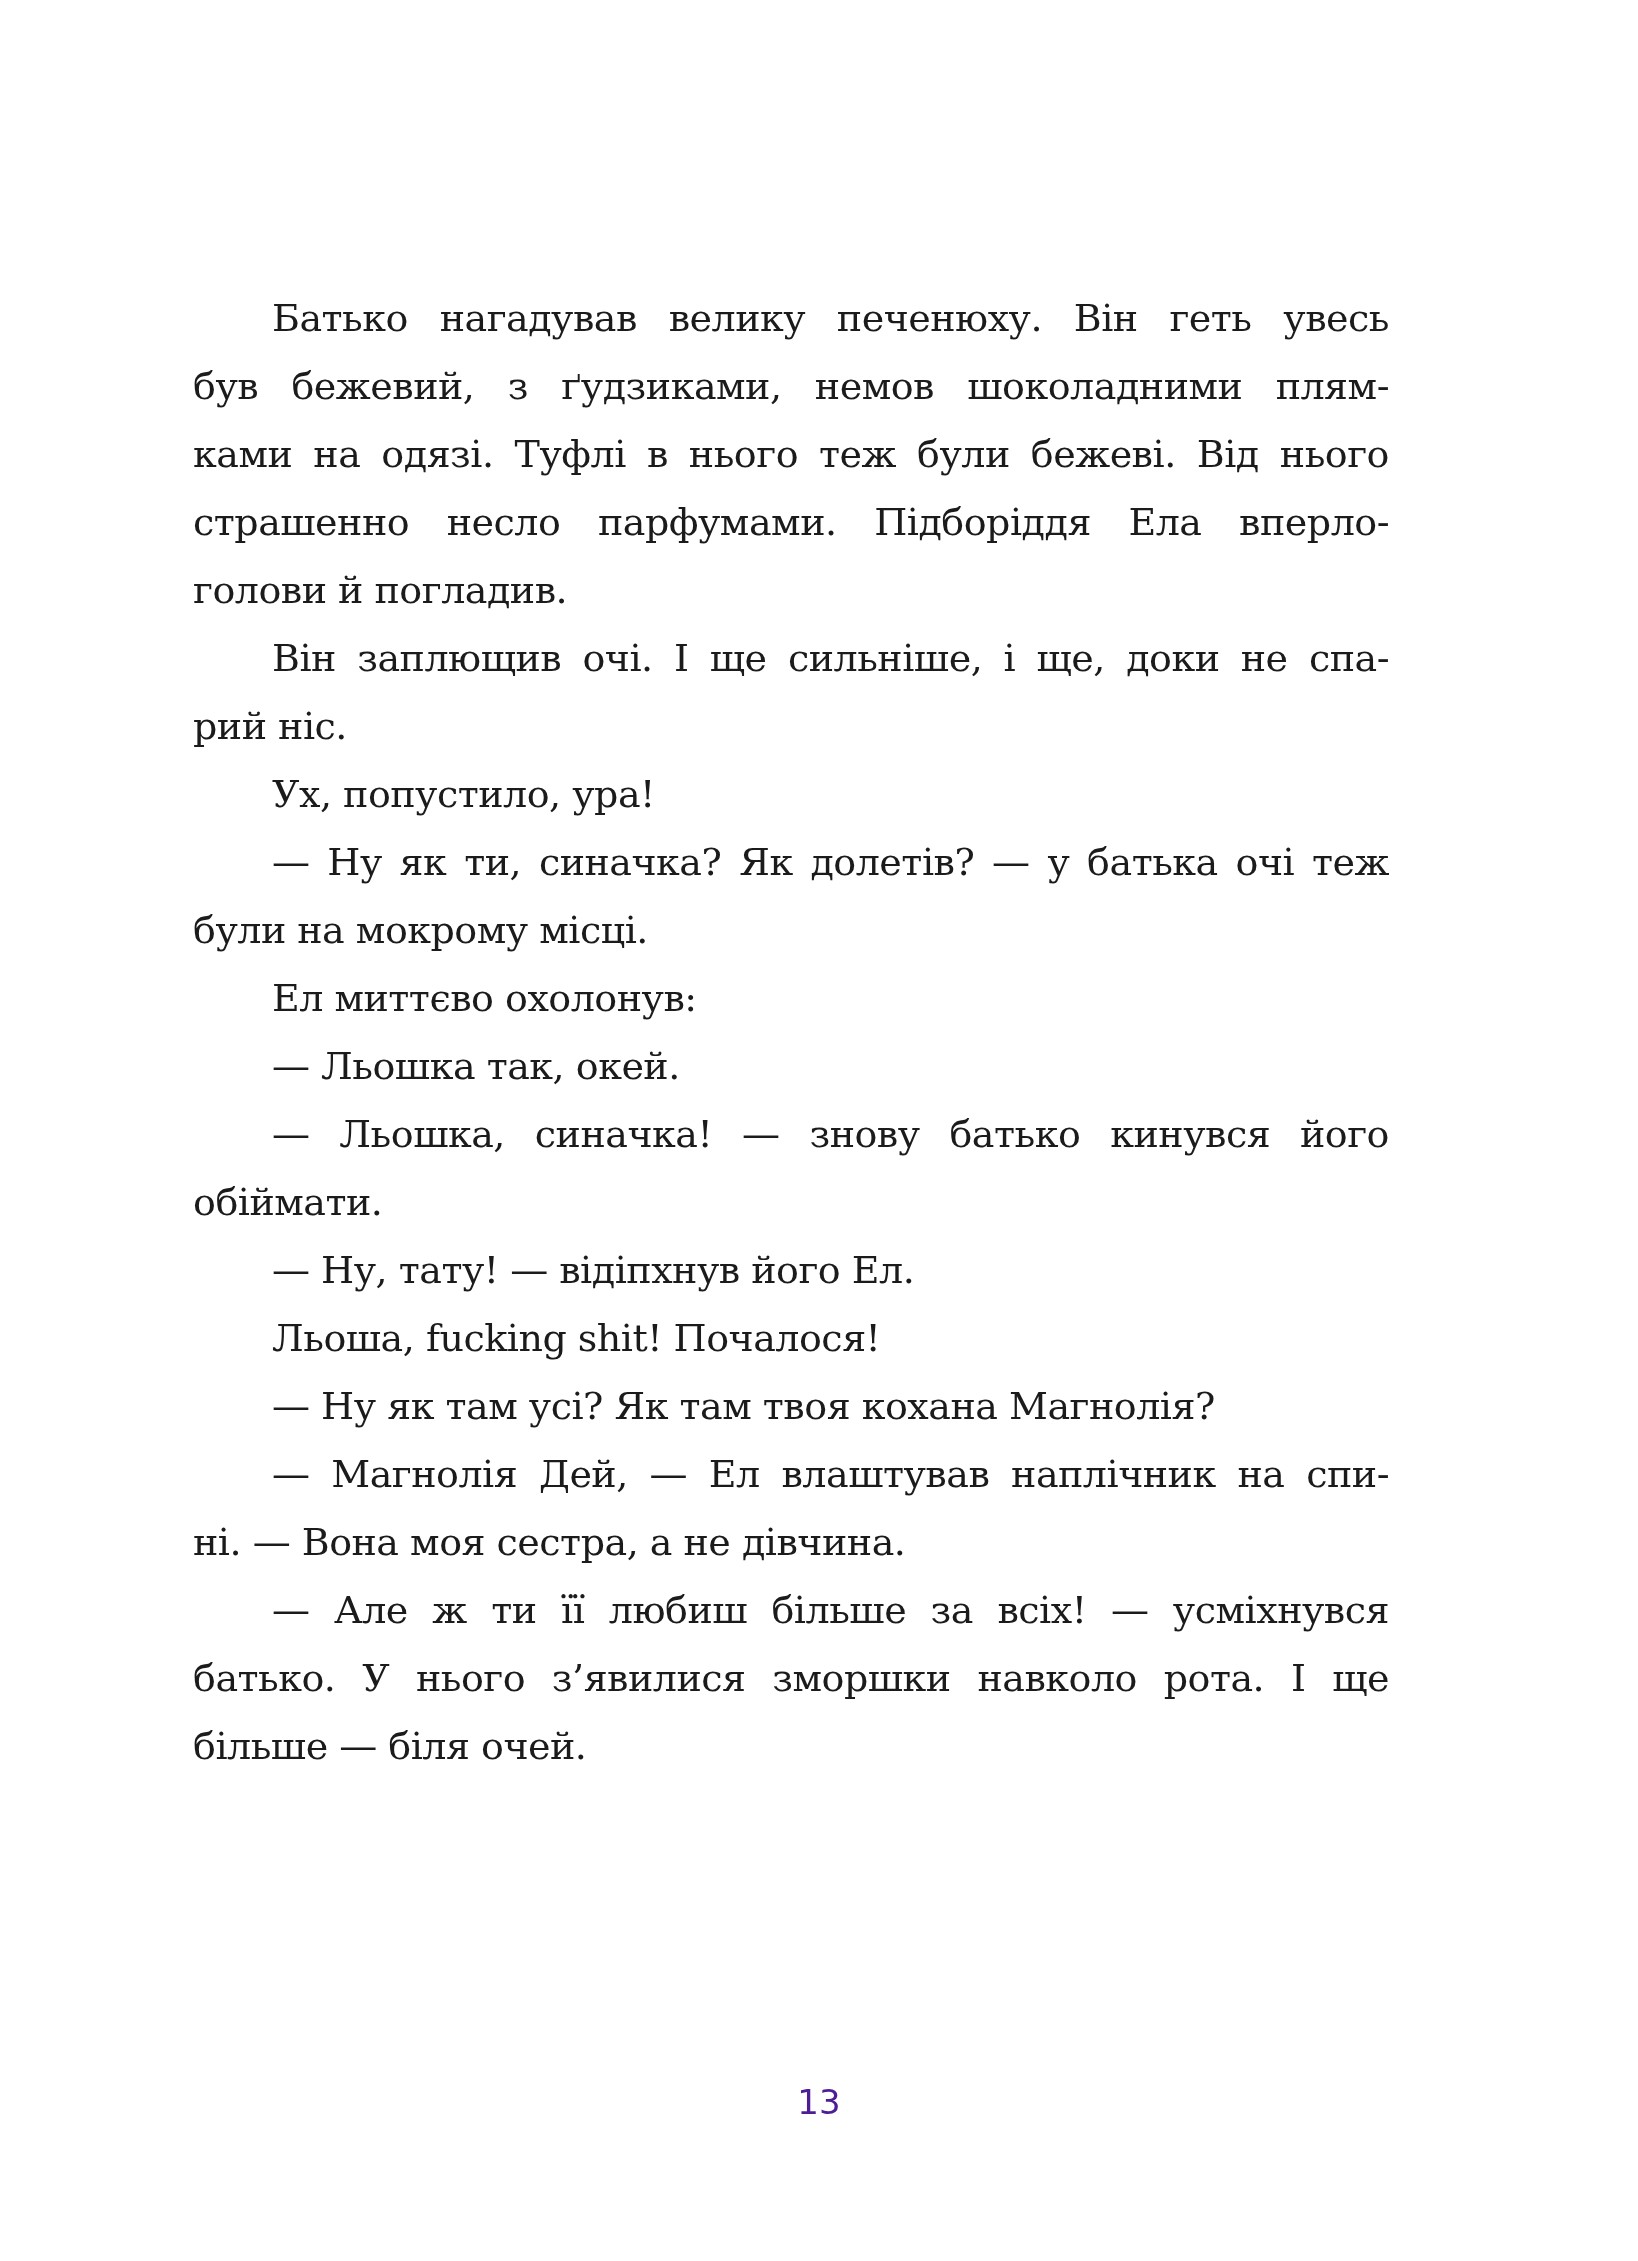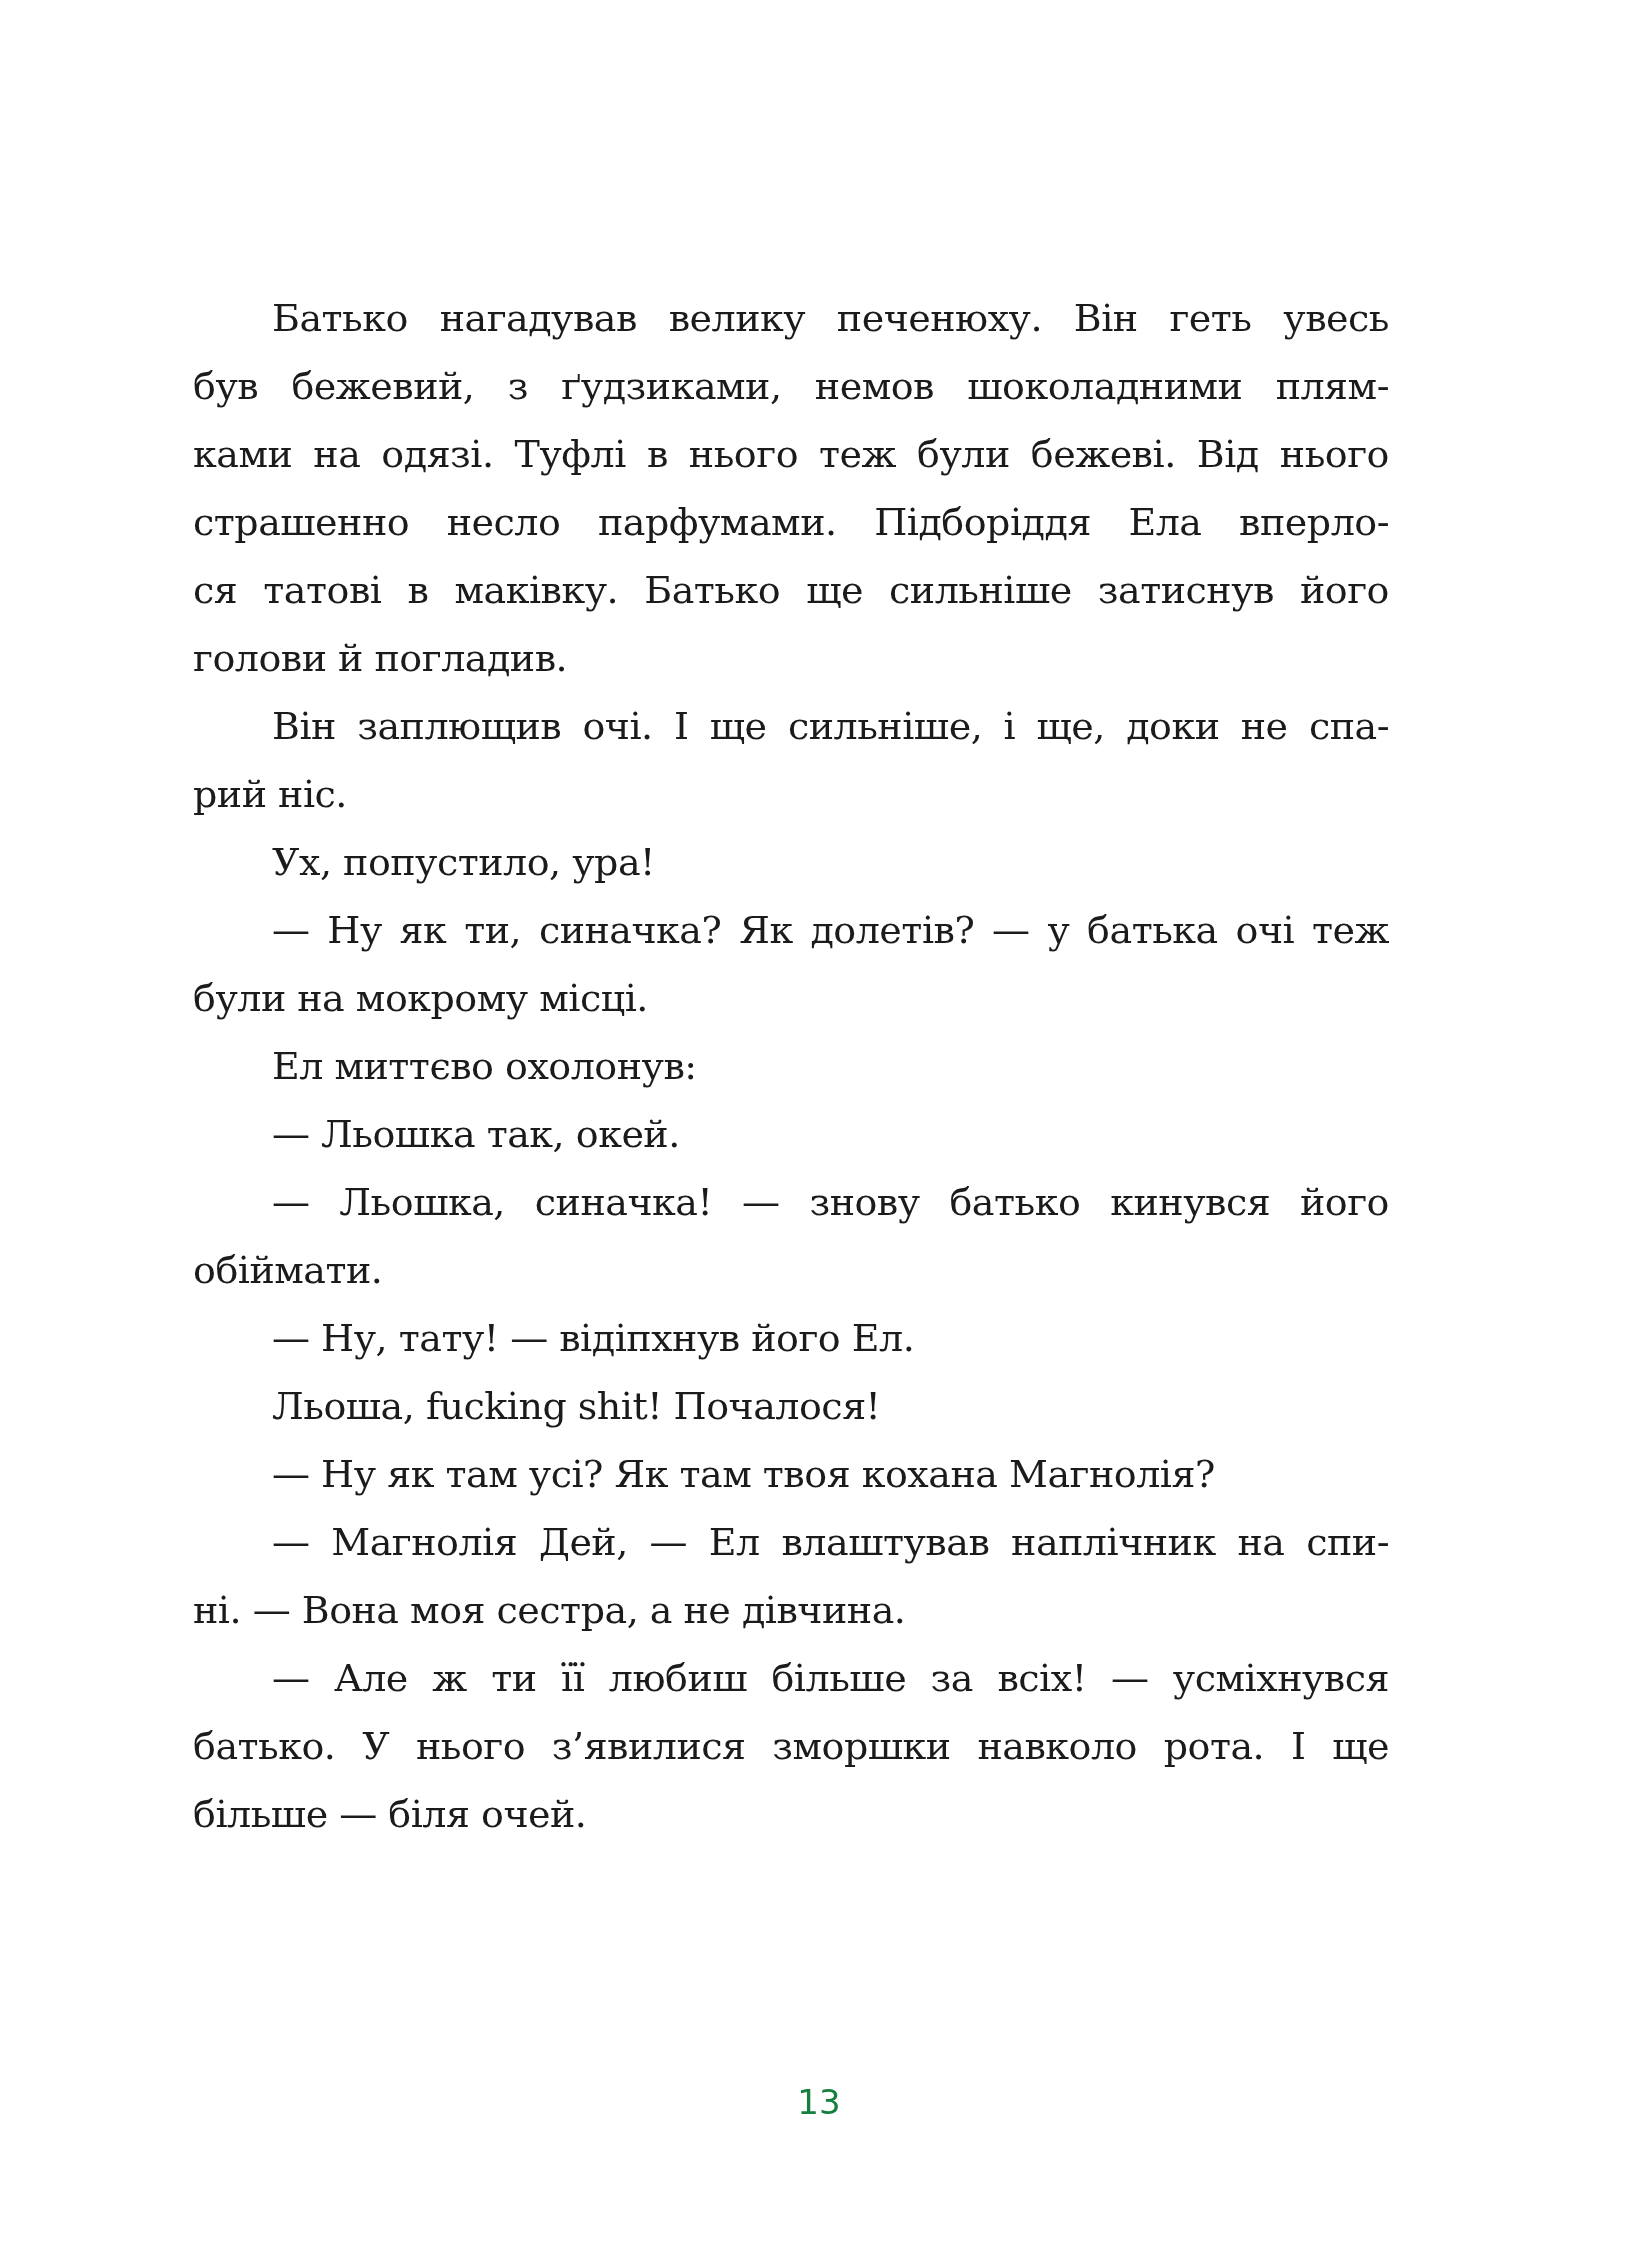--- a/index.html
+++ b/index.html
@@ -49,33 +49,32 @@
     .italic {
     }
     .page-number {
       position: absolute;
       left: 0;
       width: 1638px;
       top: 2082px;
       text-align: center;
       font-family: "DejaVu Sans", "Liberation Sans", sans-serif;
       font-size: 34px;
-      color: #15803d;
+      color: #4c1d95;
     }
   </style>
 </head>
 <body>
 
 <div class="page">
   <div class="text-block">
     <span class="line indent">Батько нагадував велику печенюху. Він геть увесь</span>
     <span class="line">був бежевий, з ґудзиками, немов шоколадними плям-</span>
     <span class="line">ками на одязі. Туфлі в нього теж були бежеві. Від нього</span>
     <span class="line">страшенно несло парфумами. Підборіддя Ела вперло-</span>
-    <span class="line">ся татові в маківку. Батько ще сильніше затиснув його</span>
     <span class="line last">голови й погладив.</span>
     <span class="line indent">Він заплющив очі. І ще сильніше, і ще, доки не спа-</span>
     <span class="line last">рий ніс.</span>
     <span class="line indent last">Ух, попустило, ура!</span>
     <span class="line indent">— Ну як ти, синачка? Як долетів? — у батька очі теж</span>
     <span class="line last">були на мокрому місці.</span>
     <span class="line indent last">Ел миттєво охолонув:</span>
     <span class="line indent last">— Льошка так, окей.</span>
     <span class="line indent">— Льошка, синачка! — знову батько кинувся його</span>
     <span class="line last">обіймати.</span>

